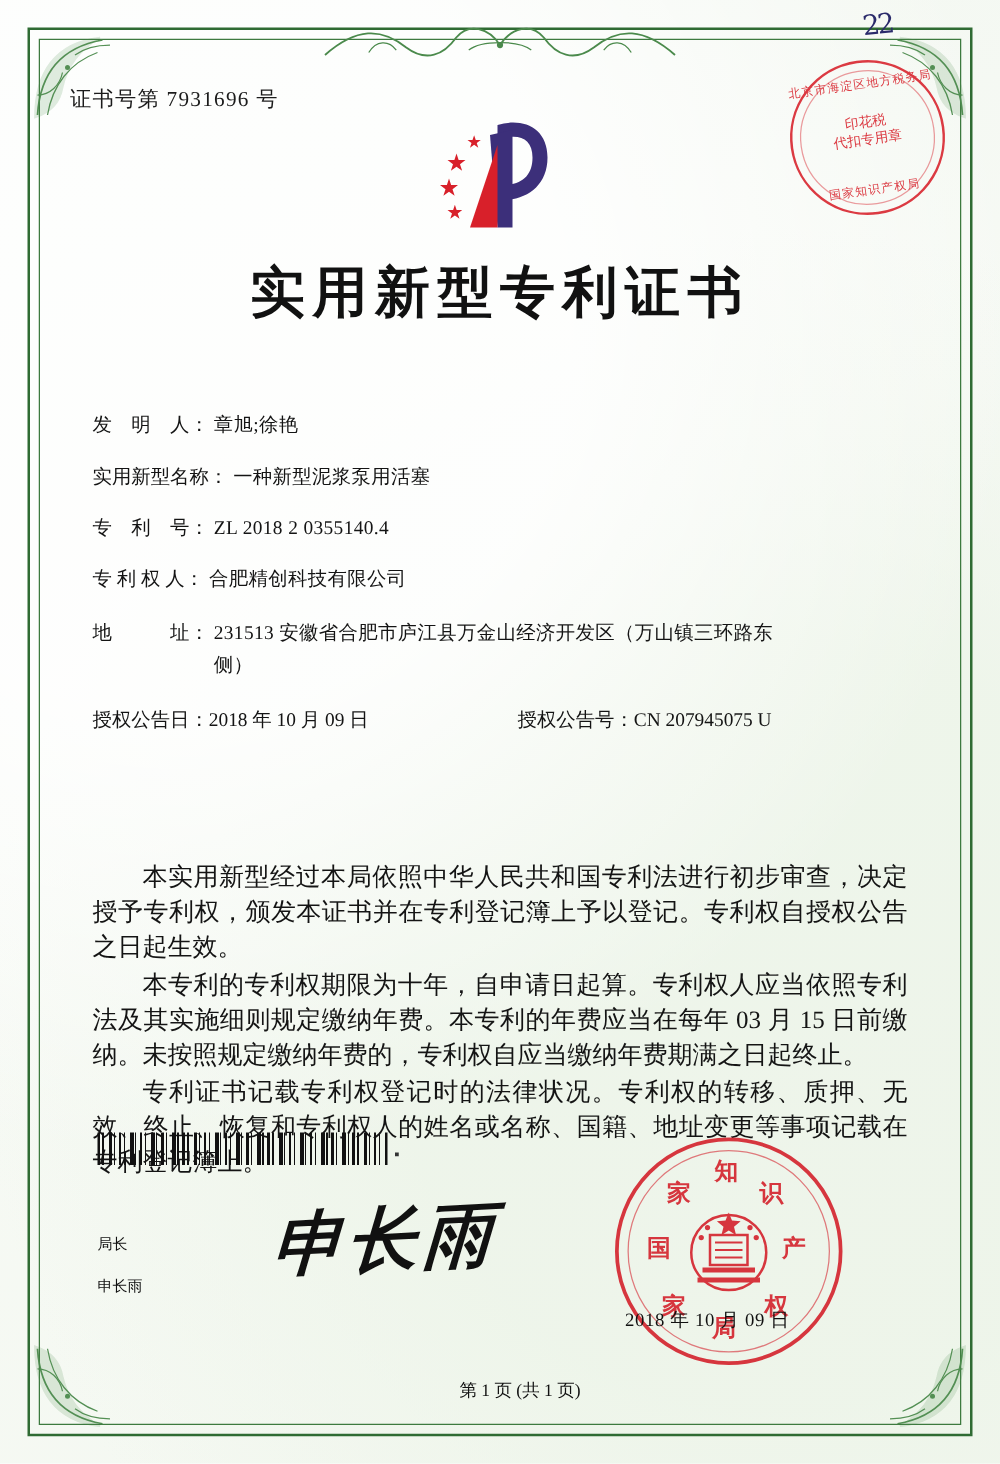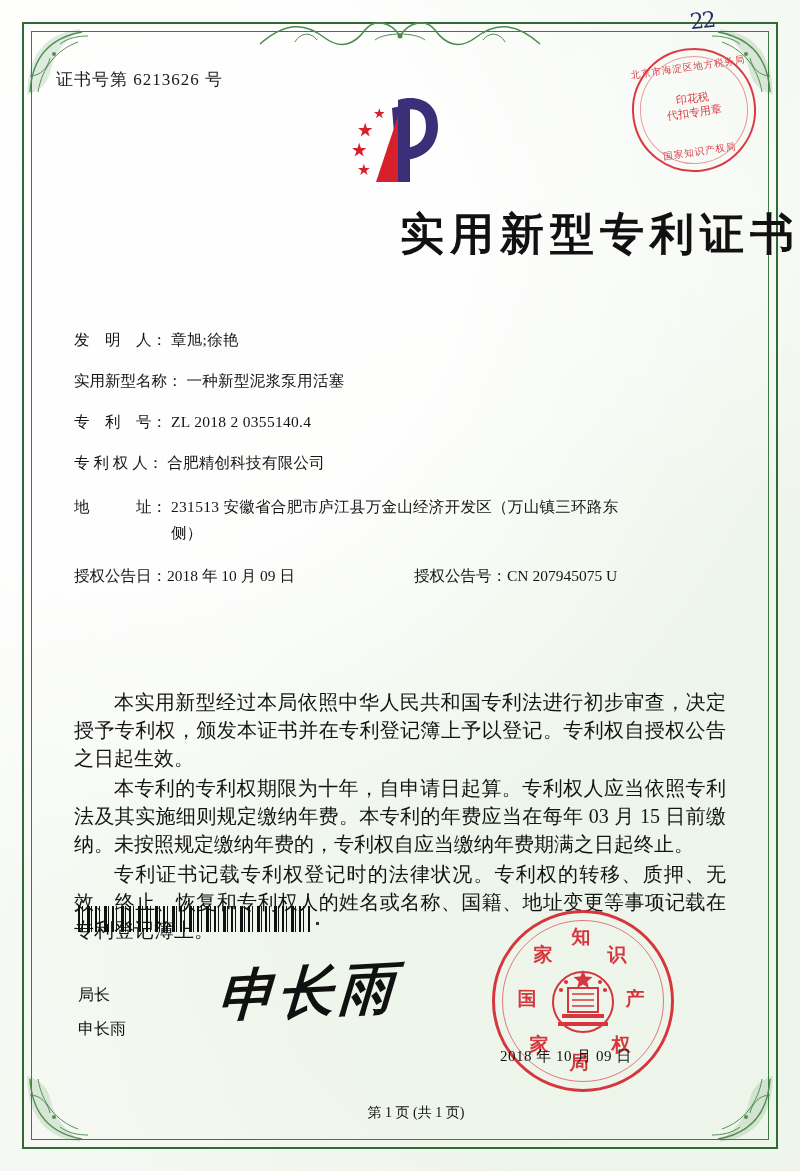--- a/index.html
+++ b/index.html
@@ -130,21 +130,21 @@
     font-size: 17px;
     color: #1b1b1b;
     letter-spacing: 1px;
   }
 
   
   .title {
     position: absolute;
     left: 0; top: 205px;
     width: 100%;
-    text-align: right;
+    text-align: center;
     font-size: 44px;
     font-weight: bold;
     letter-spacing: 6px;
     color: #111;
     font-family: "DejaVu Serif", serif;
   }
 
   
   .fields {
     position: absolute;
@@ -205,21 +205,21 @@
     position: absolute;
     left: 316px; top: 922px;
     width: 3px; height: 3px;
     background: #333;
   }
 
   
   .sig-label {
     position: absolute;
     left: 78px; top: 978px;
-    font-size: 16px;
+    font-size: 12px;
     line-height: 34px;
     color: #111;
   }
   .sig-hand {
     position: absolute;
     left: 218px; top: 955px;
     font-size: 56px;
     font-family: "DejaVu Serif", serif;
     color: #111;
     font-style: italic;
@@ -337,21 +337,21 @@
       <path d="M6 68 C 8 36, 24 14, 58 8"></path>
       <path d="M14 68 C 18 44, 32 26, 54 18" stroke-width="1"></path>
       <path d="M6 52 c10 0 18 -8 20 -18" stroke-width="1"></path>
       <circle cx="30" cy="30" r="2" fill="currentColor" stroke="none"></circle>
       <path d="M36 20 c8 -6 18 -8 28 -8" stroke-width="1"></path>
     </svg>
   </div>
 
   <div class="hand-note">22</div>
 
-  <div class="cert-no">证书号第 6213626 号</div>
+  <div class="cert-no">证书号第 7931696 号</div>
 
   <div class="logo">
     <svg viewBox="0 0 126 106" xmlns="http://www.w3.org/2000/svg">
       <path d="M58 14 C 78 8, 98 16, 98 40 C 98 62, 82 74, 62 74 L 62 62 C 78 62, 86 54, 86 40 C 86 24, 74 20, 58 26 Z" fill="#3c2f7a"></path>
       <path d="M52 22 L 70 18 L 70 96 L 58 96 Z" fill="#3c2f7a"></path>
       <path d="M36 96 L 58 30 L 58 96 Z" fill="#d8202a"></path>
       <path d="M18 42 l4.4 3.3 -1.7 5.3 4.5 -3.3 4.5 3.3 -1.7 -5.3 4.4 -3.3 -5.5 0 -1.7 -5.3 -1.7 5.3 Z" fill="#d8202a"></path>
       <path d="M12 62 l4.4 3.3 -1.7 5.3 4.5 -3.3 4.5 3.3 -1.7 -5.3 4.4 -3.3 -5.5 0 -1.7 -5.3 -1.7 5.3 Z" fill="#d8202a"></path>
       <path d="M18 82 l3.6 2.7 -1.4 4.3 3.7 -2.7 3.7 2.7 -1.4 -4.3 3.6 -2.7 -4.5 0 -1.4 -4.3 -1.4 4.3 Z" fill="#d8202a"></path>
       <path d="M34 26 l3.2 2.4 -1.2 3.8 3.3 -2.4 3.3 2.4 -1.2 -3.8 3.2 -2.4 -4 0 -1.3 -3.8 -1.3 3.8 Z" fill="#d8202a"></path>

